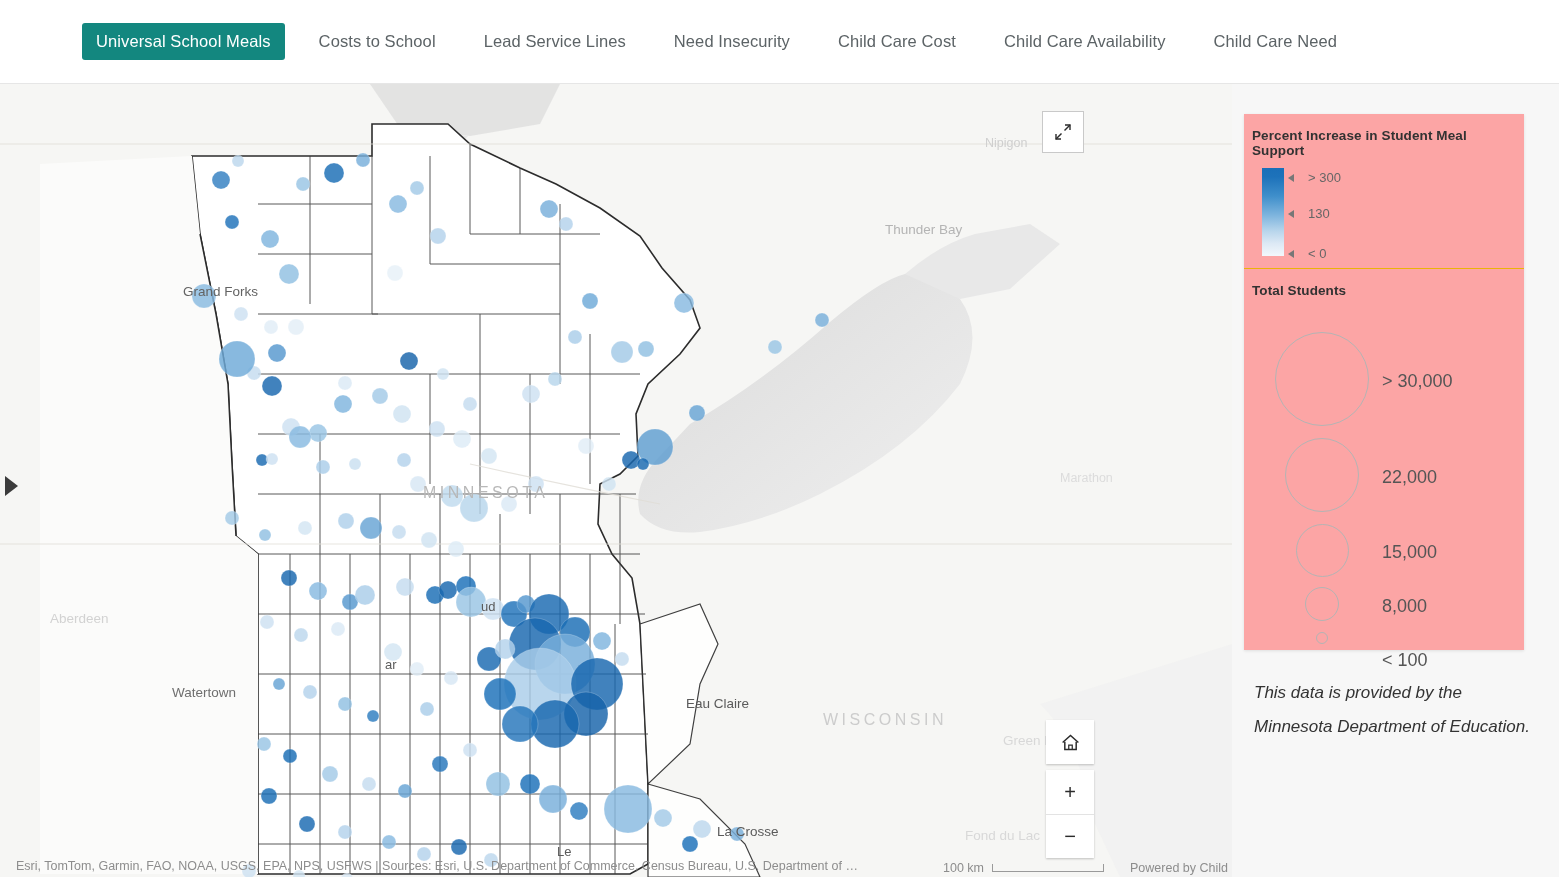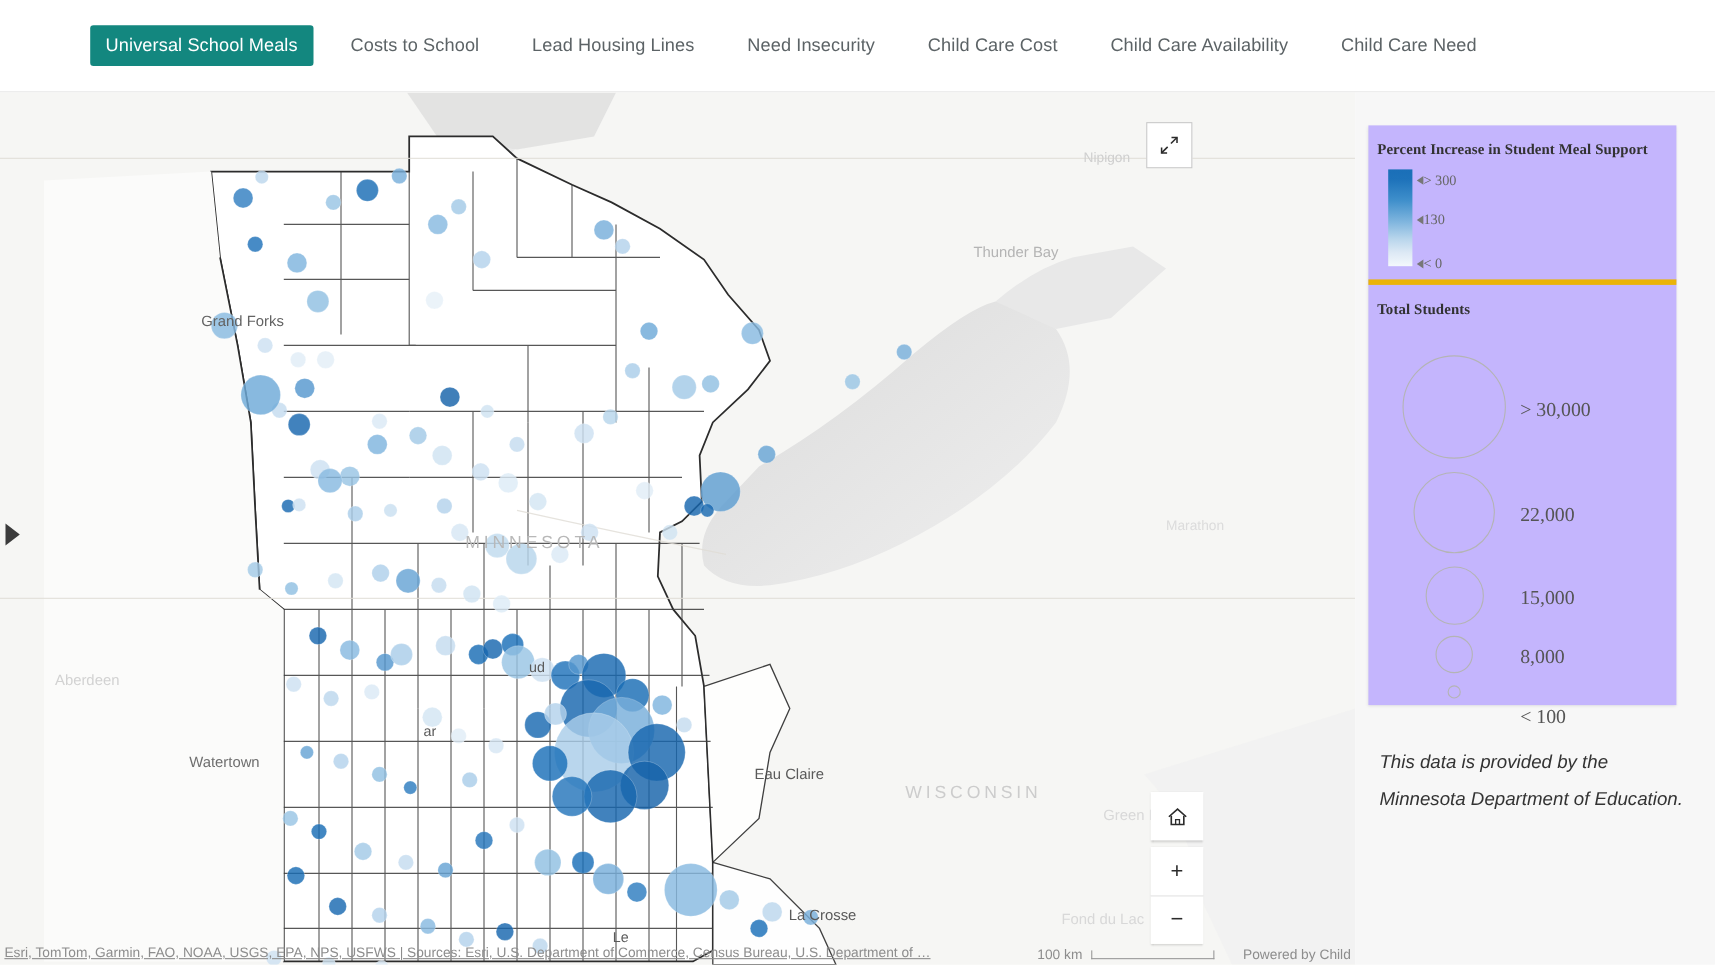--- a/index.html
+++ b/index.html
@@ -85,21 +85,21 @@
   #nav-zoom .navbtn + .navbtn { border-top: 1px solid #e3e3e3; }
 
   
   #attrib {
     position: absolute; left: 0; bottom: 0;
     width: 1232px; height: 22px; z-index: 35;
     display: flex; align-items: center;
     font-size: 12.5px; color: #8d8d8d;
     pointer-events: none;
   }
-  #attrib-text { padding-left: 4px; white-space: nowrap; text-decoration: underline; }
+  #attrib-text { padding-left: 16px; white-space: nowrap; }
   #scalewrap {
     position: absolute; right: 128px; bottom: 2px;
     display: flex; align-items: center; gap: 8px;
     font-size: 12.5px; color: #8d8d8d;
   }
   #scalebar {
     width: 112px; height: 8px;
     border: 1px solid #9a9a9a; border-top: none;
   }
   #poweredby { position:absolute; right: 4px; bottom: 2px;
@@ -107,42 +107,41 @@
 
   
   #rightpanel {
     position: absolute; top: 84px; left: 1232px;
     width: 327px; height: 793px;
     background: #f7f7f7;
   }
   #legend {
     position: absolute; left: 12px; top: 30px;
     width: 280px;
-    background: #c4b5fd;
+    background: #fca5a5;
     box-shadow: 0 1px 3px rgba(0,0,0,.10);
-    font-family: Liberation Serif, serif;
   }
   .legend-section { padding: 14px 10px 12px 8px; }
-  .legend-section + .legend-section { border-top: 5px solid #eab308; }
+  .legend-section + .legend-section { border-top: 1px solid #eab308; }
   .legend-title {
     font-size: 13.5px; font-weight: bold; color: #323232;
     margin: 0 0 10px 0; letter-spacing: .1px;
   }
   
   .ramp-row { display: flex; }
   .ramp {
     width: 22px; height: 88px; margin-left: 10px;
     background: linear-gradient(to bottom,
       #1a6fb8 0%, #1d72ba 10%, #3f8fcb 32%, #7fb5de 54%,
       #b9d6ec 72%, #dde9f5 86%, #f3f8fc 100%);
   }
   .ramp-labels { position: relative; width: 190px; }
   .ramp-lab {
     position: absolute; left: 4px;
-    display: flex; align-items: center; gap: 0;
+    display: flex; align-items: center; gap: 14px;
     font-size: 13px; color: #666;
   }
   .ramp-lab .tick {
     width: 0; height: 0;
     border-right: 6px solid #777;
     border-top: 4px solid transparent;
     border-bottom: 4px solid transparent;
   }
   
   .size-list { position: relative; height: 330px; }
@@ -156,21 +155,21 @@
     font-size: 17px; line-height: 34px; font-style: italic;
     color: #333; text-align: left;
   }
 </style>
 </head>
 <body>
 
 <div id="tabbar">
     <div class="tab active">Universal School Meals</div>
     <div class="tab">Costs to School</div>
-    <div class="tab">Lead Housing Lines</div>
+    <div class="tab">Lead Service Lines</div>
     <div class="tab">Need Insecurity</div>
     <div class="tab">Child Care Cost</div>
     <div class="tab">Child Care Availability</div>
     <div class="tab">Child Care Need</div>
   </div>
 
 <div id="maparea">
   <svg id="mapcanvas" viewBox="0 0 1232 793" preserveAspectRatio="none">
     <defs>
       <linearGradient id="lakeGrad" x1="0" y1="0" x2="1" y2="1">

